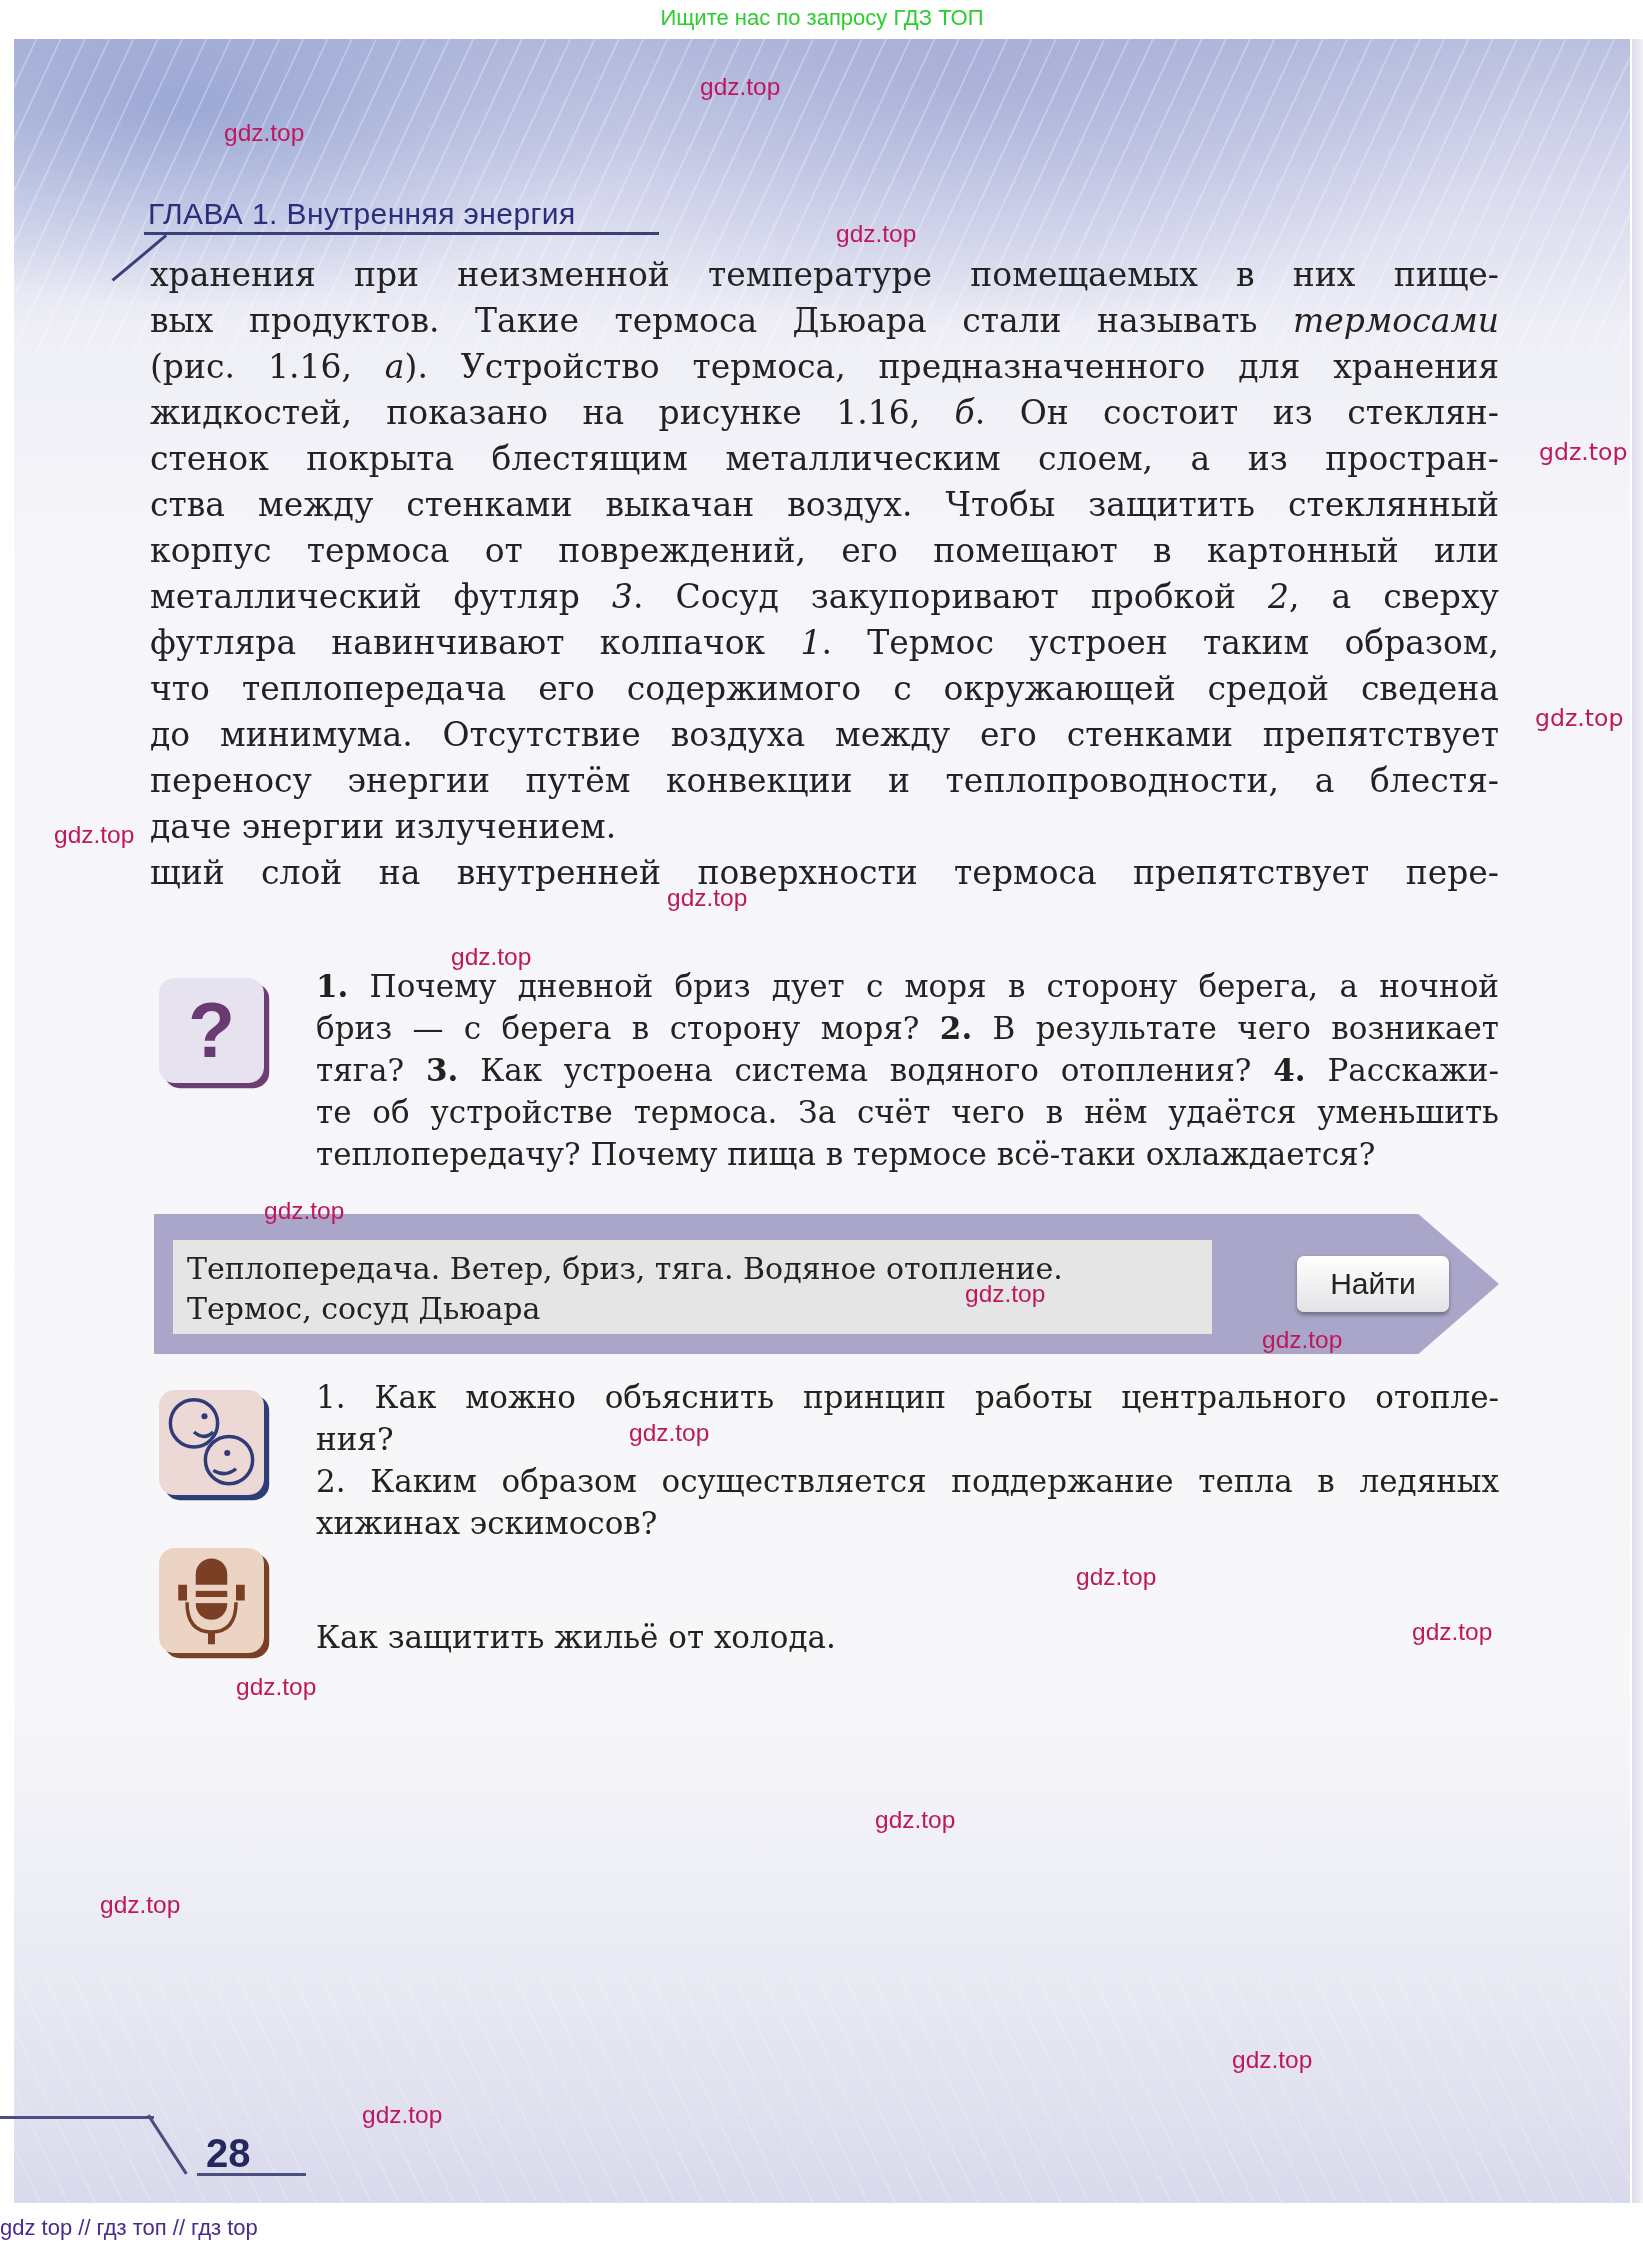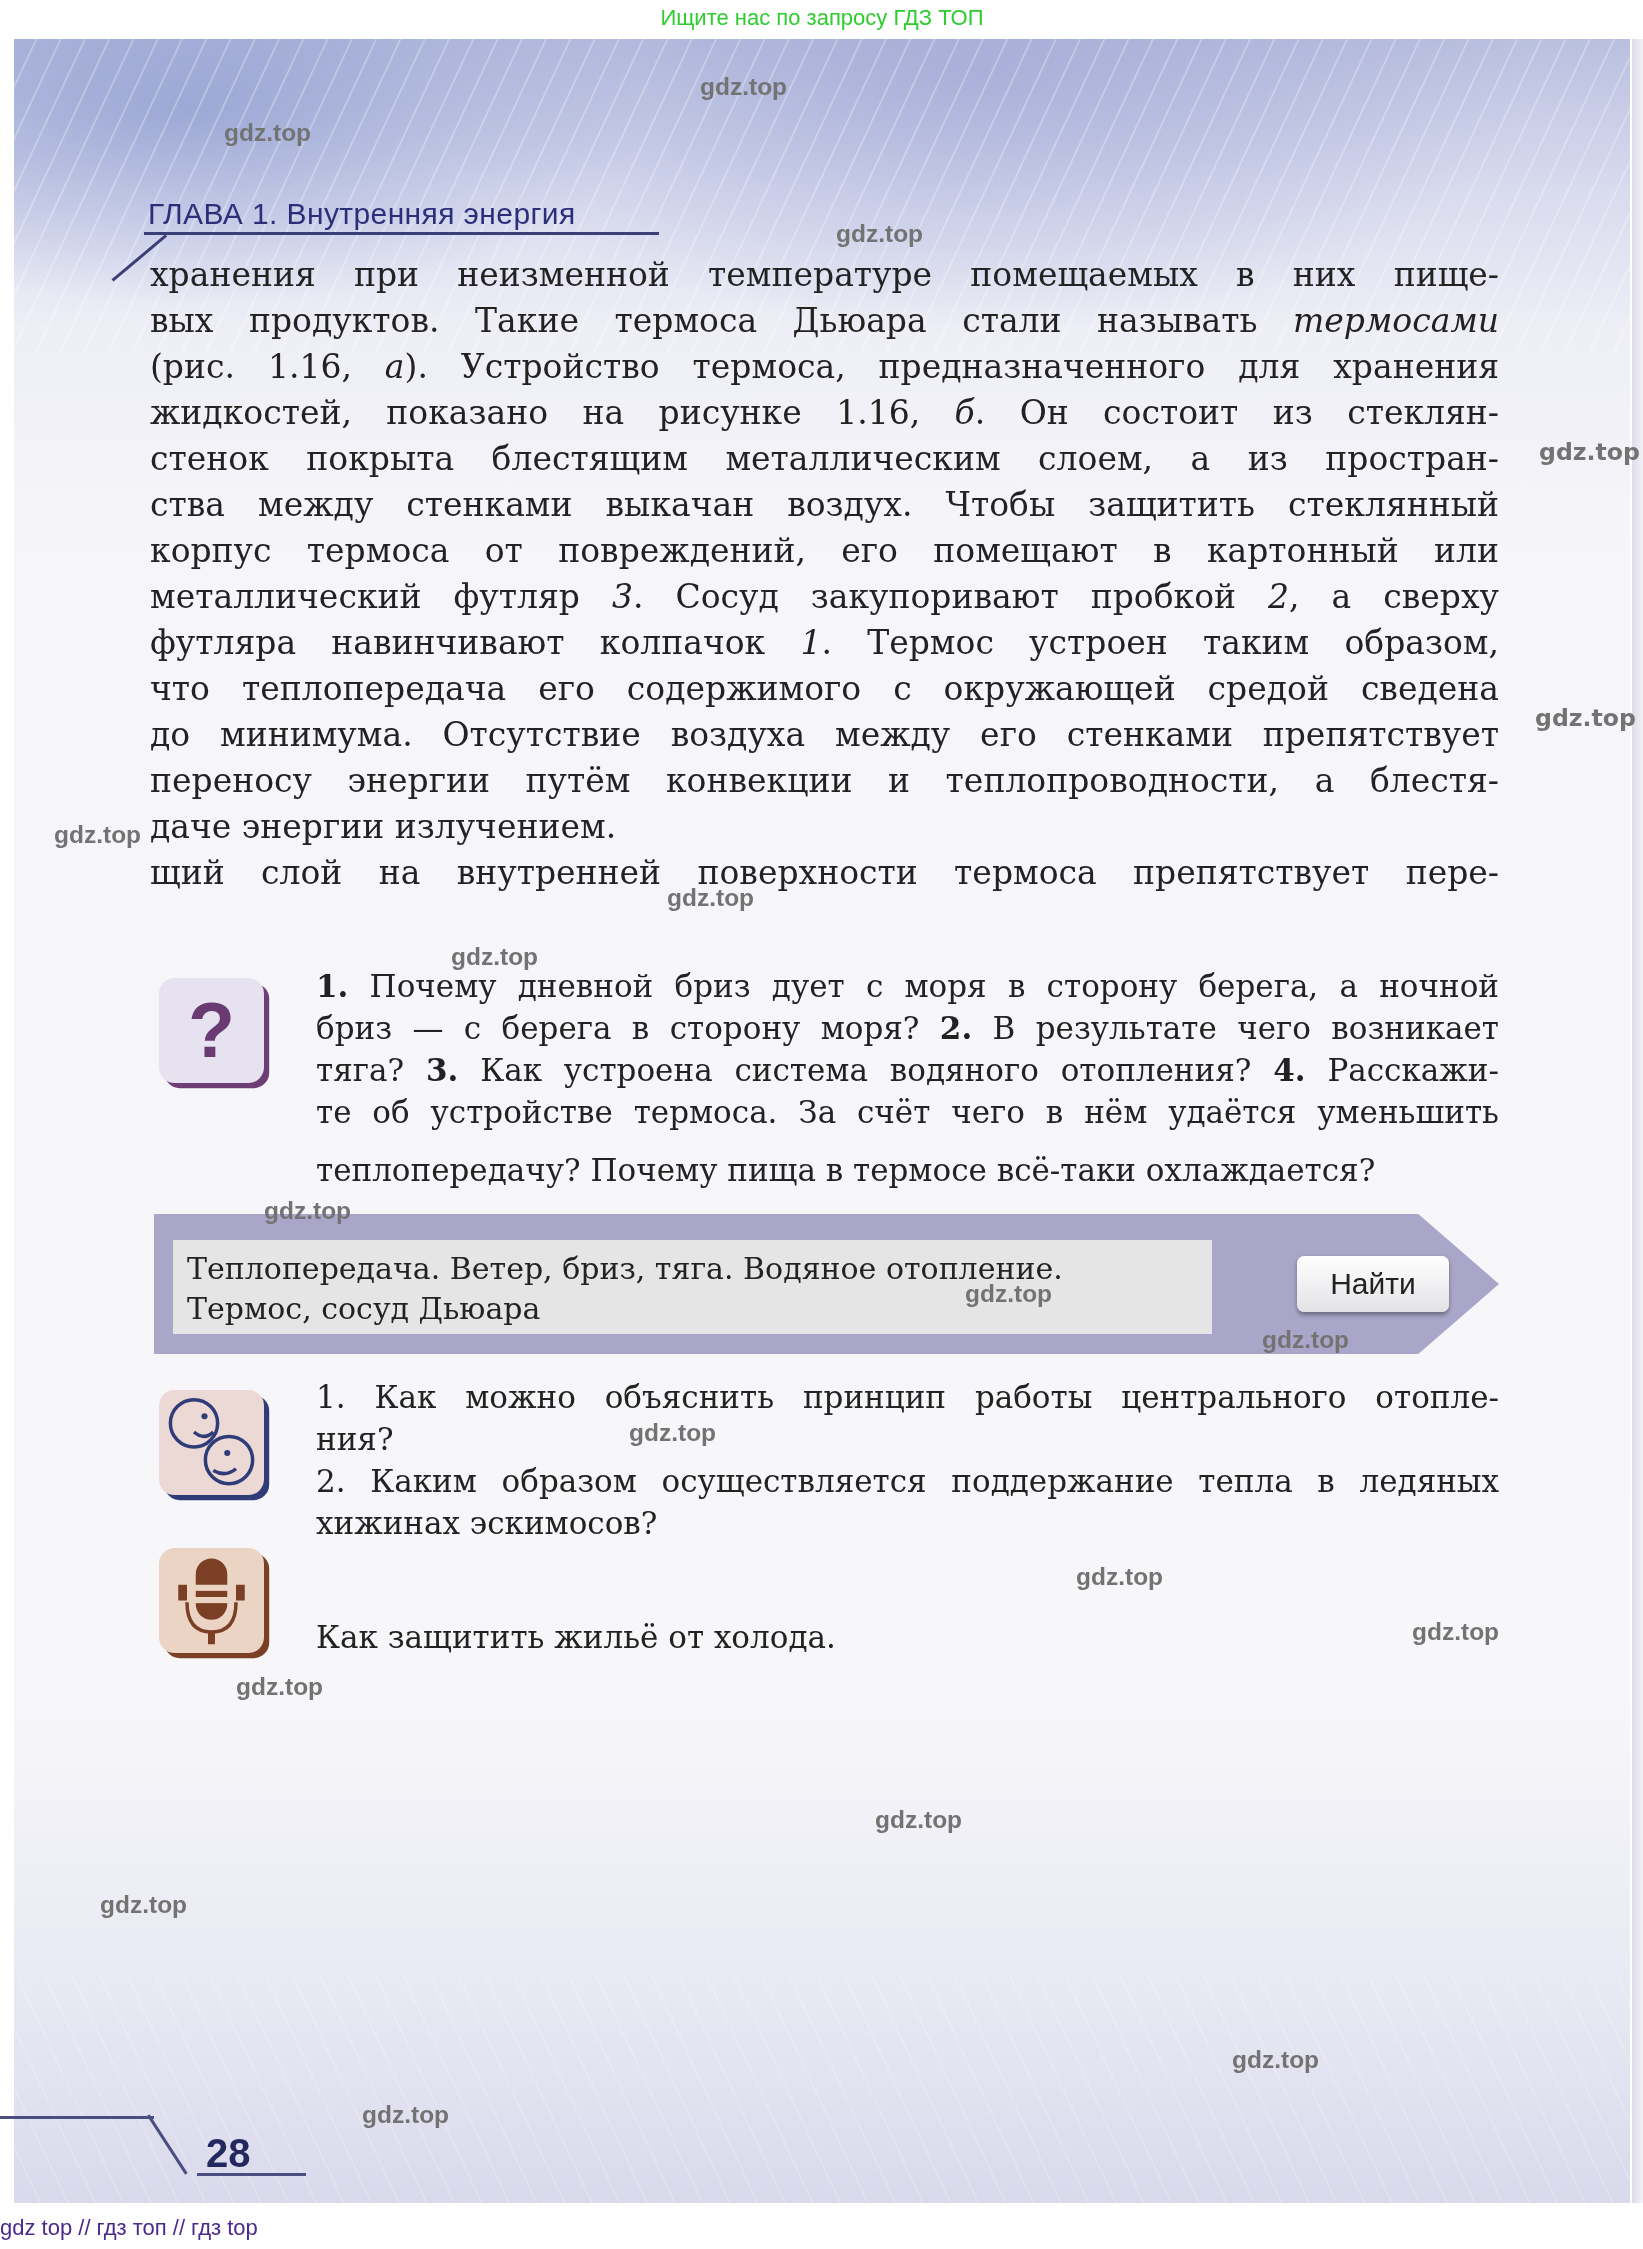--- a/index.html
+++ b/index.html
@@ -85,21 +85,21 @@
   .mic-icon {
     left: 159px; top: 1548px;
     background: #ecd4c5;
     box-shadow: 5.2px 5.2px 0 #7a3f25;
   }
   .questions {
     position: absolute; left: 316px; top: 965px; width: 1183px;
     font-size: 31px; line-height: 42px; color: #222;
   }
   .questions .line { display: block; text-align: justify; text-align-last: justify; white-space: nowrap; }
-  .questions .line.last { text-align-last: left; margin-top: 16px; }
+  .questions .line.last { text-align-last: left; }
   .questions b { font-weight: bold; }
 
   .search-banner {
     position: absolute; left: 154px; top: 1214px; width: 1345px; height: 140px;
     background: #a9a6c9;
     clip-path: polygon(0 0, 94% 0, 100% 50%, 94% 100%, 0 100%);
   }
   .search-field {
     position: absolute; left: 173px; top: 1240px; width: 1039px; height: 94px;
     background: #e5e5e5;
@@ -137,23 +137,22 @@
   .pn-diag {
     position: absolute; left: 147px; top: 2116px; width: 2.6px; height: 70px; background: #4a4e80;
     transform-origin: top left; transform: rotate(-33deg);
   }
   .pn-rule-right {
     position: absolute; left: 197px; top: 2173px; width: 109px; height: 2.6px; background: #4a4e80;
   }
 
   .watermark {
     position: absolute;
-    font-family: "Liberation Sans", sans-serif; font-size: 24.5px; color: #737373;
+    font-family: "Liberation Sans", sans-serif; font-size: 24.5px; color: #be185d;
     white-space: nowrap;
-    font-weight: bold;
   }
   .watermark.wide { font-family: "DejaVu Sans", sans-serif; font-size: 23.6px; }
 </style>
 </head>
 <body>
 
 <div class="top-banner">Ищите нас по запросу ГДЗ ТОП</div>
 
 <div class="page"></div>
 <div class="page-edge"></div>

